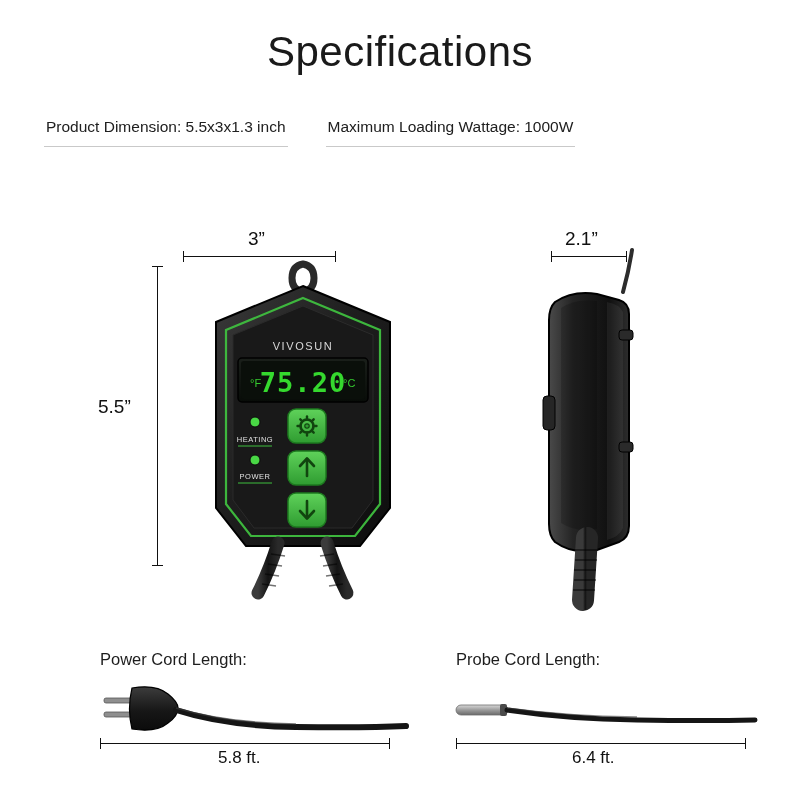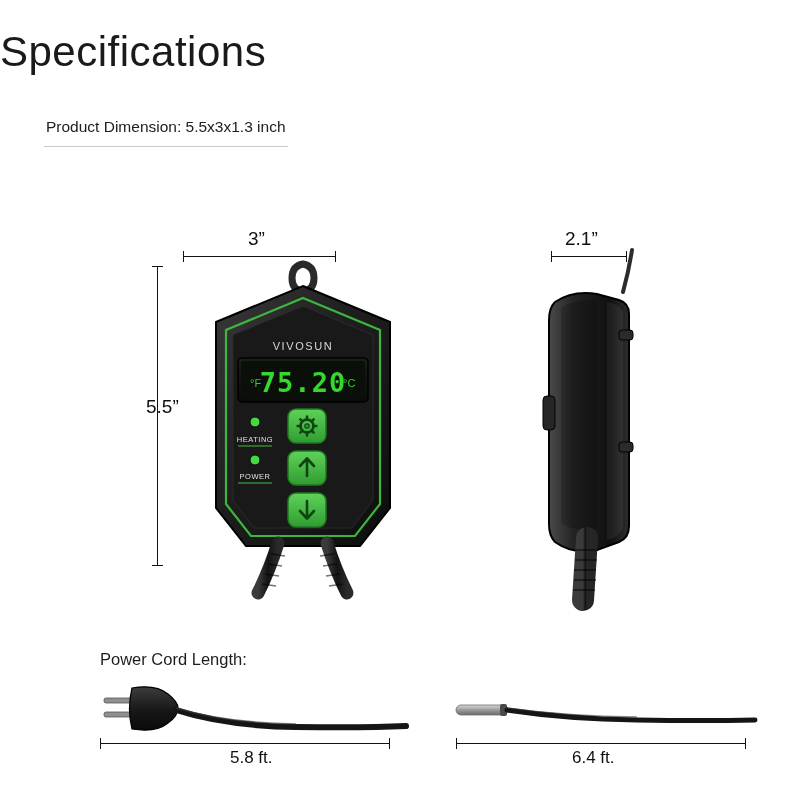--- a/index.html
+++ b/index.html
@@ -15,21 +15,21 @@
     color: #1b1b1b;
     overflow: hidden;
   }
 
   
   .page-title {
     position: absolute;
     top: 28px;
     left: 0;
     width: 800px;
-    text-align: left;
+    text-align: center;
     font-size: 42px;
     font-weight: 400;
     letter-spacing: 0.5px;
     color: #1a1a1a;
   }
 
   
   .spec-grid {
     position: absolute;
     top: 110px;
@@ -122,29 +122,30 @@
 
   svg { display: block; }
 </style>
 </head>
 <body>
 
 <div class="page-title">Specifications</div>
 
 <div class="spec-grid">
   <div class="spec-cell">Product Dimension: 5.5x3x1.3 inch</div>
+  <div class="spec-cell">Maximum Loading Wattage: 1000W</div>
 </div>
 
 <div class="diagram">
 
   <div class="dim-h" style="left:183px; top:30px; width:153px;"></div>
   <div class="dim-label" style="left:248px; top:2px;">3”</div>
 
   <div class="dim-v" style="left:157px; top:40px; height:300px;"></div>
-  <div class="dim-label" style="left:98px; top:170px;margin-left:48px;">5.5”</div>
+  <div class="dim-label" style="left:98px; top:170px;">5.5”</div>
 
   <svg width="260" height="370" viewBox="0 0 260 370" style="position:absolute; left:175px; top:20px;">
     <defs>
       <linearGradient id="bodyGrad" x1="0" y1="0" x2="1" y2="1">
         <stop offset="0%" stop-color="#3a3a3a"></stop>
         <stop offset="45%" stop-color="#1e1e1e"></stop>
         <stop offset="100%" stop-color="#0d0d0d"></stop>
       </linearGradient>
       <linearGradient id="screenGrad" x1="0" y1="0" x2="0" y2="1">
         <stop offset="0%" stop-color="#1a1f1a"></stop>
@@ -311,22 +312,23 @@
     <rect x="4" y="20" width="30" height="5" rx="2" fill="#8f8f8f" stroke="#555" stroke-width="0.8"></rect>
     <rect x="4" y="34" width="30" height="5" rx="2" fill="#8f8f8f" stroke="#555" stroke-width="0.8"></rect>
 
     <path d="M32 10 q24 -4 36 6 q10 8 10 14 q0 8 -10 15 q-12 10 -36 6 q-5 -20 0 -41 z" fill="url(#plugGrad)" stroke="#000" stroke-width="1.2"></path>
 
     <path d="M76 32 q50 16 120 17 q70 1 110 -1" stroke="#151515" stroke-width="6" fill="none" stroke-linecap="round"></path>
     <path d="M76 30 q50 15 120 16" stroke="#3a3a3a" stroke-width="1.6" fill="none" opacity="0.65"></path>
   </svg>
 
   <div class="dim-h" style="left:100px; top:107px; width:290px;"></div>
-  <div class="cord-len" style="left:218px; top:112px;margin-left:12px;">5.8 ft.</div>
-
+  <div class="cord-len" style="left:218px; top:112px;">5.8 ft.</div>
+
+  <div class="cord-title" style="left:456px; top:14px;">Probe Cord Length:</div>
 
   <svg width="310" height="70" viewBox="0 0 310 70" style="position:absolute; left:450px; top:42px;">
     <defs>
       <linearGradient id="probeGrad" x1="0" y1="0" x2="0" y2="1">
         <stop offset="0%" stop-color="#d8d8d8"></stop>
         <stop offset="50%" stop-color="#9b9b9b"></stop>
         <stop offset="100%" stop-color="#6a6a6a"></stop>
       </linearGradient>
       <radialGradient id="halo" cx="50%" cy="50%" r="50%">
         <stop offset="0%" stop-color="#ffffff" stop-opacity="0.95"></stop>

